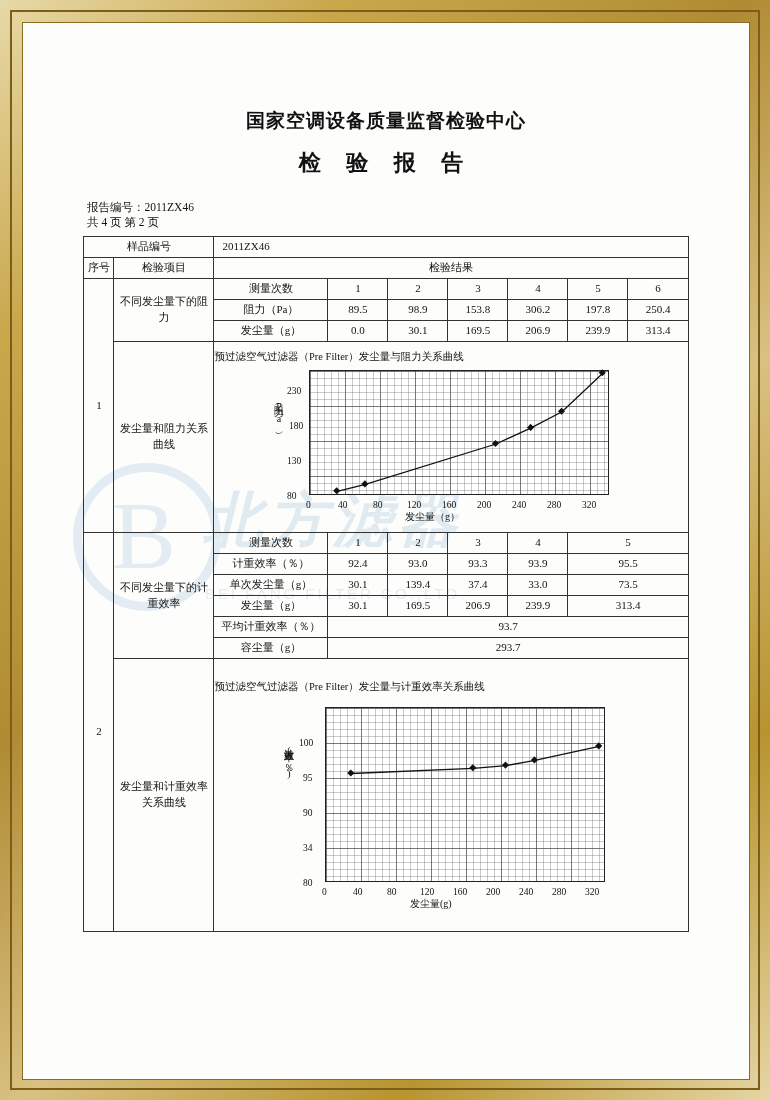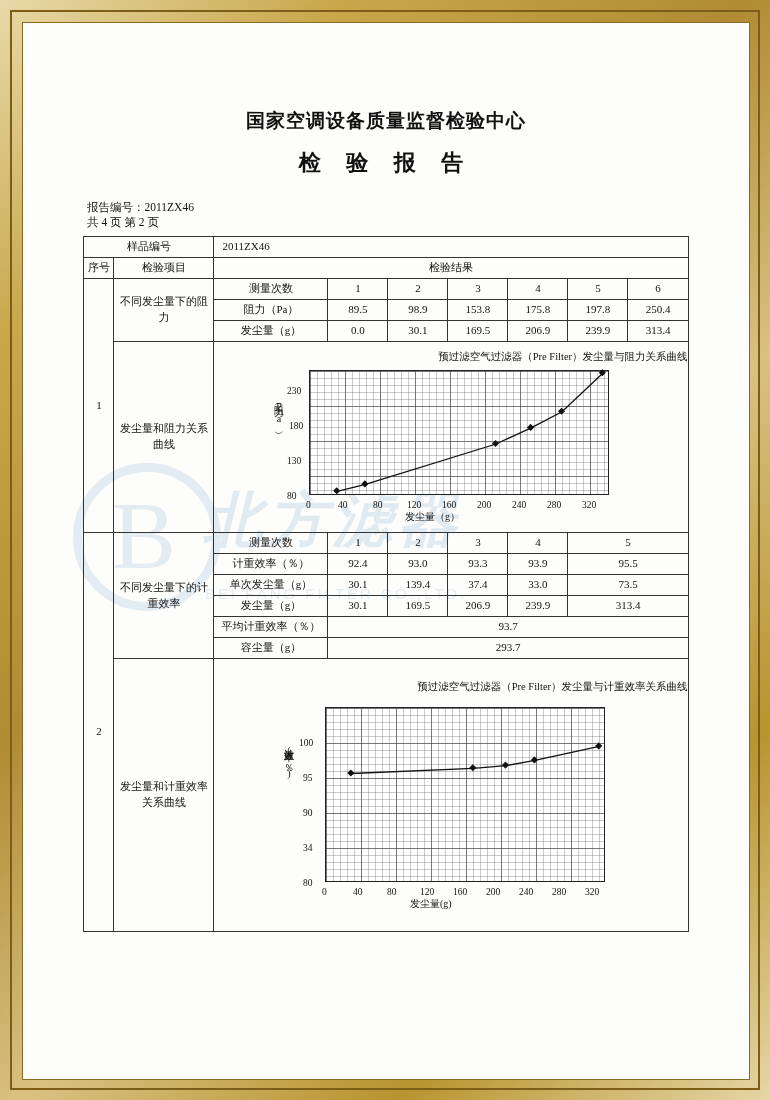--- a/index.html
+++ b/index.html
@@ -82,21 +82,21 @@
     border-collapse:collapse;margin:6px auto 5px auto;width:604px;
     font-size:11px;color:#111;
     table-layout:fixed;
   }
   table.main td{
     border:1px solid #333;padding:2px 3px;text-align:center;
     vertical-align:middle;line-height:1.45;
   }
   
   .chartbox{position:relative;padding:4px 0 6px 0 !important;}
-  .chart-title{font-size:10.5px;text-align:right;margin:4px 0 2px 0;line-height:1.4;}
+  .chart-title{font-size:10.5px;text-align:left;margin:4px 0 2px 0;line-height:1.4;}
   .plot-wrap{position:relative;margin:0 auto;}
   .grid-bg{
     position:absolute;left:0;top:0;right:0;bottom:0;
     background-color:#fff;
     background-image:
       linear-gradient(to right,rgba(80,80,80,.30) 1px,transparent 1px),
       linear-gradient(to bottom,rgba(80,80,80,.30) 1px,transparent 1px),
       linear-gradient(to right,rgba(40,40,40,.55) 1px,transparent 1px),
       linear-gradient(to bottom,rgba(40,40,40,.55) 1px,transparent 1px);
     background-size:7px 7px,7px 7px,35px 35px,35px 35px;
@@ -228,21 +228,21 @@
           <td>3</td>
           <td>4</td>
           <td>5</td>
           <td>6</td>
         </tr>
         <tr>
           <td>阻力（Pa）</td>
           <td>89.5</td>
           <td>98.9</td>
           <td>153.8</td>
-          <td>175.8</td>
+          <td>306.2</td>
           <td>197.8</td>
           <td>250.4</td>
         </tr>
         <tr>
           <td>发尘量（g）</td>
           <td>0.0</td>
           <td>30.1</td>
           <td>169.5</td>
           <td>206.9</td>
           <td>239.9</td>

